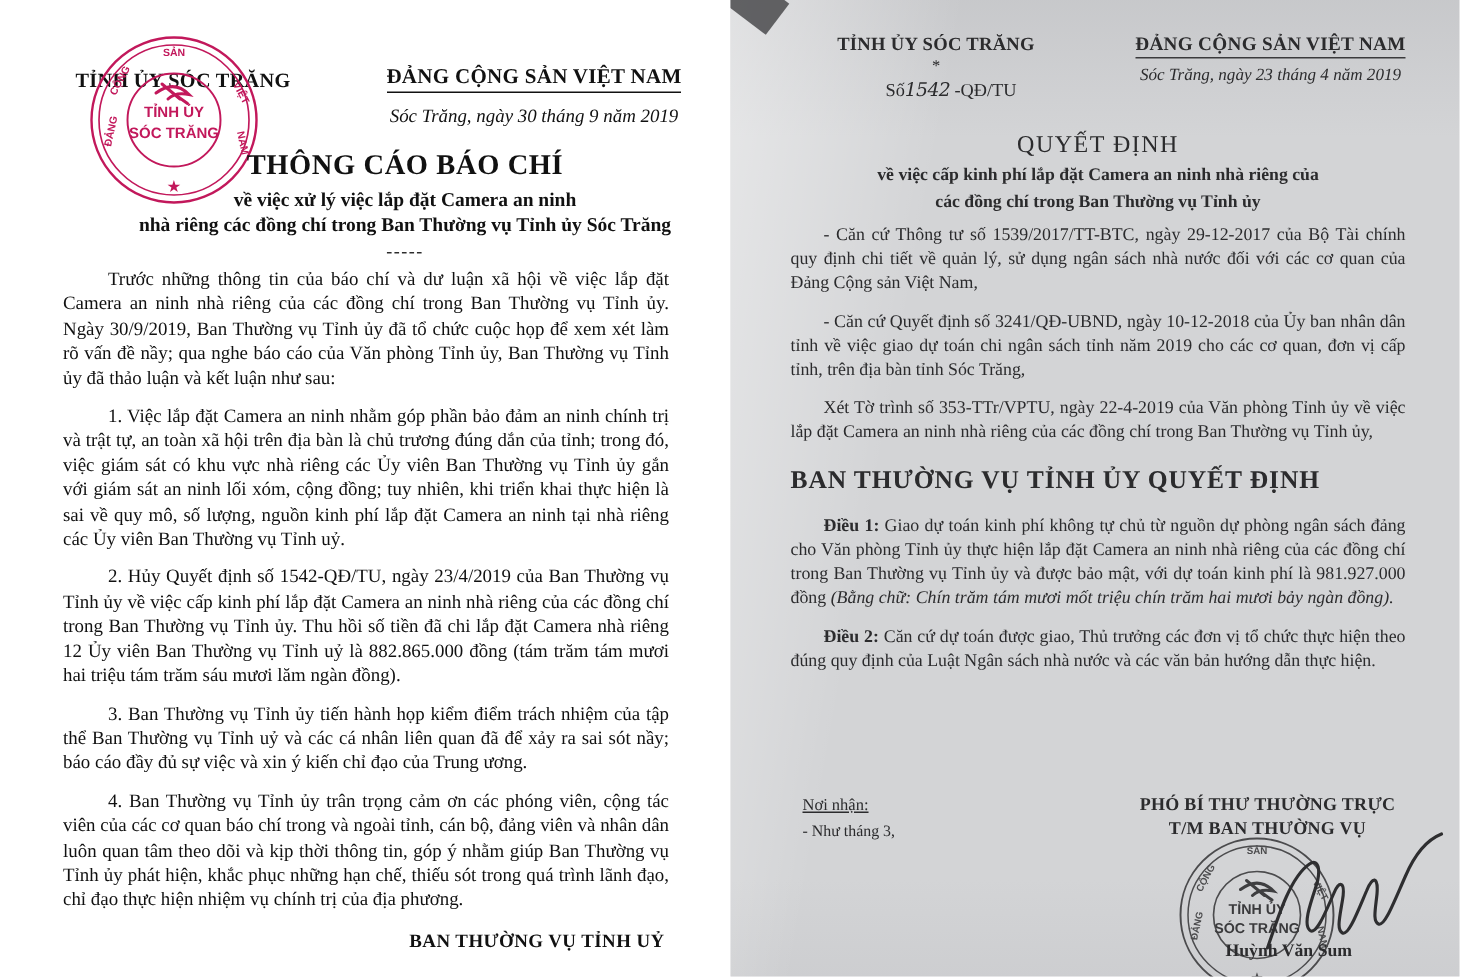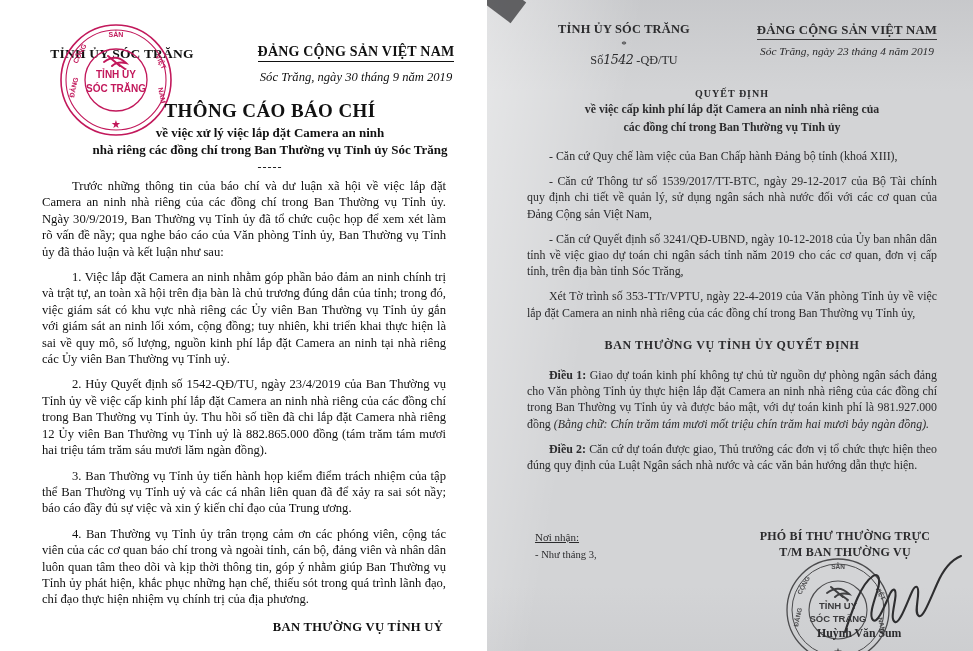--- a/index.html
+++ b/index.html
@@ -105,30 +105,30 @@
     font-weight:bold;font-size:12.8px;letter-spacing:.2px;
     border-bottom:1.2px solid #3a3a3c;display:inline-block;padding-bottom:1px;
   }
   .r-hdr-place{
     margin-top:5px;font-style:italic;font-size:11.4px;white-space:nowrap;
   }
 
   .r-title{
     position:absolute;left:80px;top:88px;width:330px;text-align:center;
   }
-  .r-title-main{font-weight:bold;font-size:10px;letter-spacing:1px;}
+  .r-title-main{font-weight:normal;font-size:16px;letter-spacing:1px;}
   .r-title-sub{font-weight:bold;font-size:11.8px;margin-top:3px;line-height:15px;}
 
   .r-body{
     position:absolute;left:40px;top:148px;width:410px;
     font-size:11.9px;line-height:16.2px;text-align:justify;
   }
   .r-body p{margin:0 0 9px 0;text-indent:22px;}
   .r-heading{
-    text-align:center;font-weight:bold;font-size:12px;
+    font-weight:bold;font-size:17px;
     letter-spacing:.6px;text-indent:0 !important;
     margin:16px 0 14px 0 !important;
   }
   .r-body b{font-weight:bold;}
   .r-body i{font-style:italic;}
 
   .r-footer{position:absolute;left:0;top:520px;width:444px;height:131px;}
   .r-noinhan{
     position:absolute;left:48px;top:10px;width:200px;
     font-size:10.6px;line-height:15px;
@@ -233,21 +233,20 @@
         <div class="r-hdr-place">Sóc Trăng, ngày 23 tháng 4 năm 2019</div>
       </div>
 
       <div class="r-title">
         <div class="r-title-main">QUYẾT ĐỊNH</div>
         <div class="r-title-sub">về việc cấp kinh phí lắp đặt Camera an ninh nhà riêng của</div>
         <div class="r-title-sub">các đồng chí trong Ban Thường vụ Tỉnh ủy</div>
       </div>
 
       <div class="r-body">
-        <p>- Căn cứ Quy chế làm việc của Ban Chấp hành Đảng bộ tỉnh (khoá XIII),</p>
         <p>- Căn cứ Thông tư số 1539/2017/TT-BTC, ngày 29-12-2017 của Bộ Tài chính quy định chi tiết về quản lý, sử dụng ngân sách nhà nước đối với các cơ quan của Đảng Cộng sản Việt Nam,</p>
         <p>- Căn cứ Quyết định số 3241/QĐ-UBND, ngày 10-12-2018 của Ủy ban nhân dân tỉnh về việc giao dự toán chi ngân sách tỉnh năm 2019 cho các cơ quan, đơn vị cấp tỉnh, trên địa bàn tỉnh Sóc Trăng,</p>
         <p>Xét Tờ trình số 353-TTr/VPTU, ngày 22-4-2019 của Văn phòng Tỉnh ủy về việc lắp đặt Camera an ninh nhà riêng của các đồng chí trong Ban Thường vụ Tỉnh ủy,</p>
 
         <p class="r-heading">BAN THƯỜNG VỤ TỈNH ỦY QUYẾT ĐỊNH</p>
 
         <p>
           <b>Điều 1:</b><span> Giao dự toán kinh phí không tự chủ từ nguồn dự phòng ngân sách đảng cho Văn phòng Tỉnh ủy thực hiện lắp đặt Camera an ninh nhà riêng của các đồng chí trong Ban Thường vụ Tỉnh ủy và được bảo mật, với dự toán kinh phí là 981.927.000 đồng </span><i>(Bằng chữ: Chín trăm tám mươi mốt triệu chín trăm hai mươi bảy ngàn đồng).</i>
         </p>
         <p>

